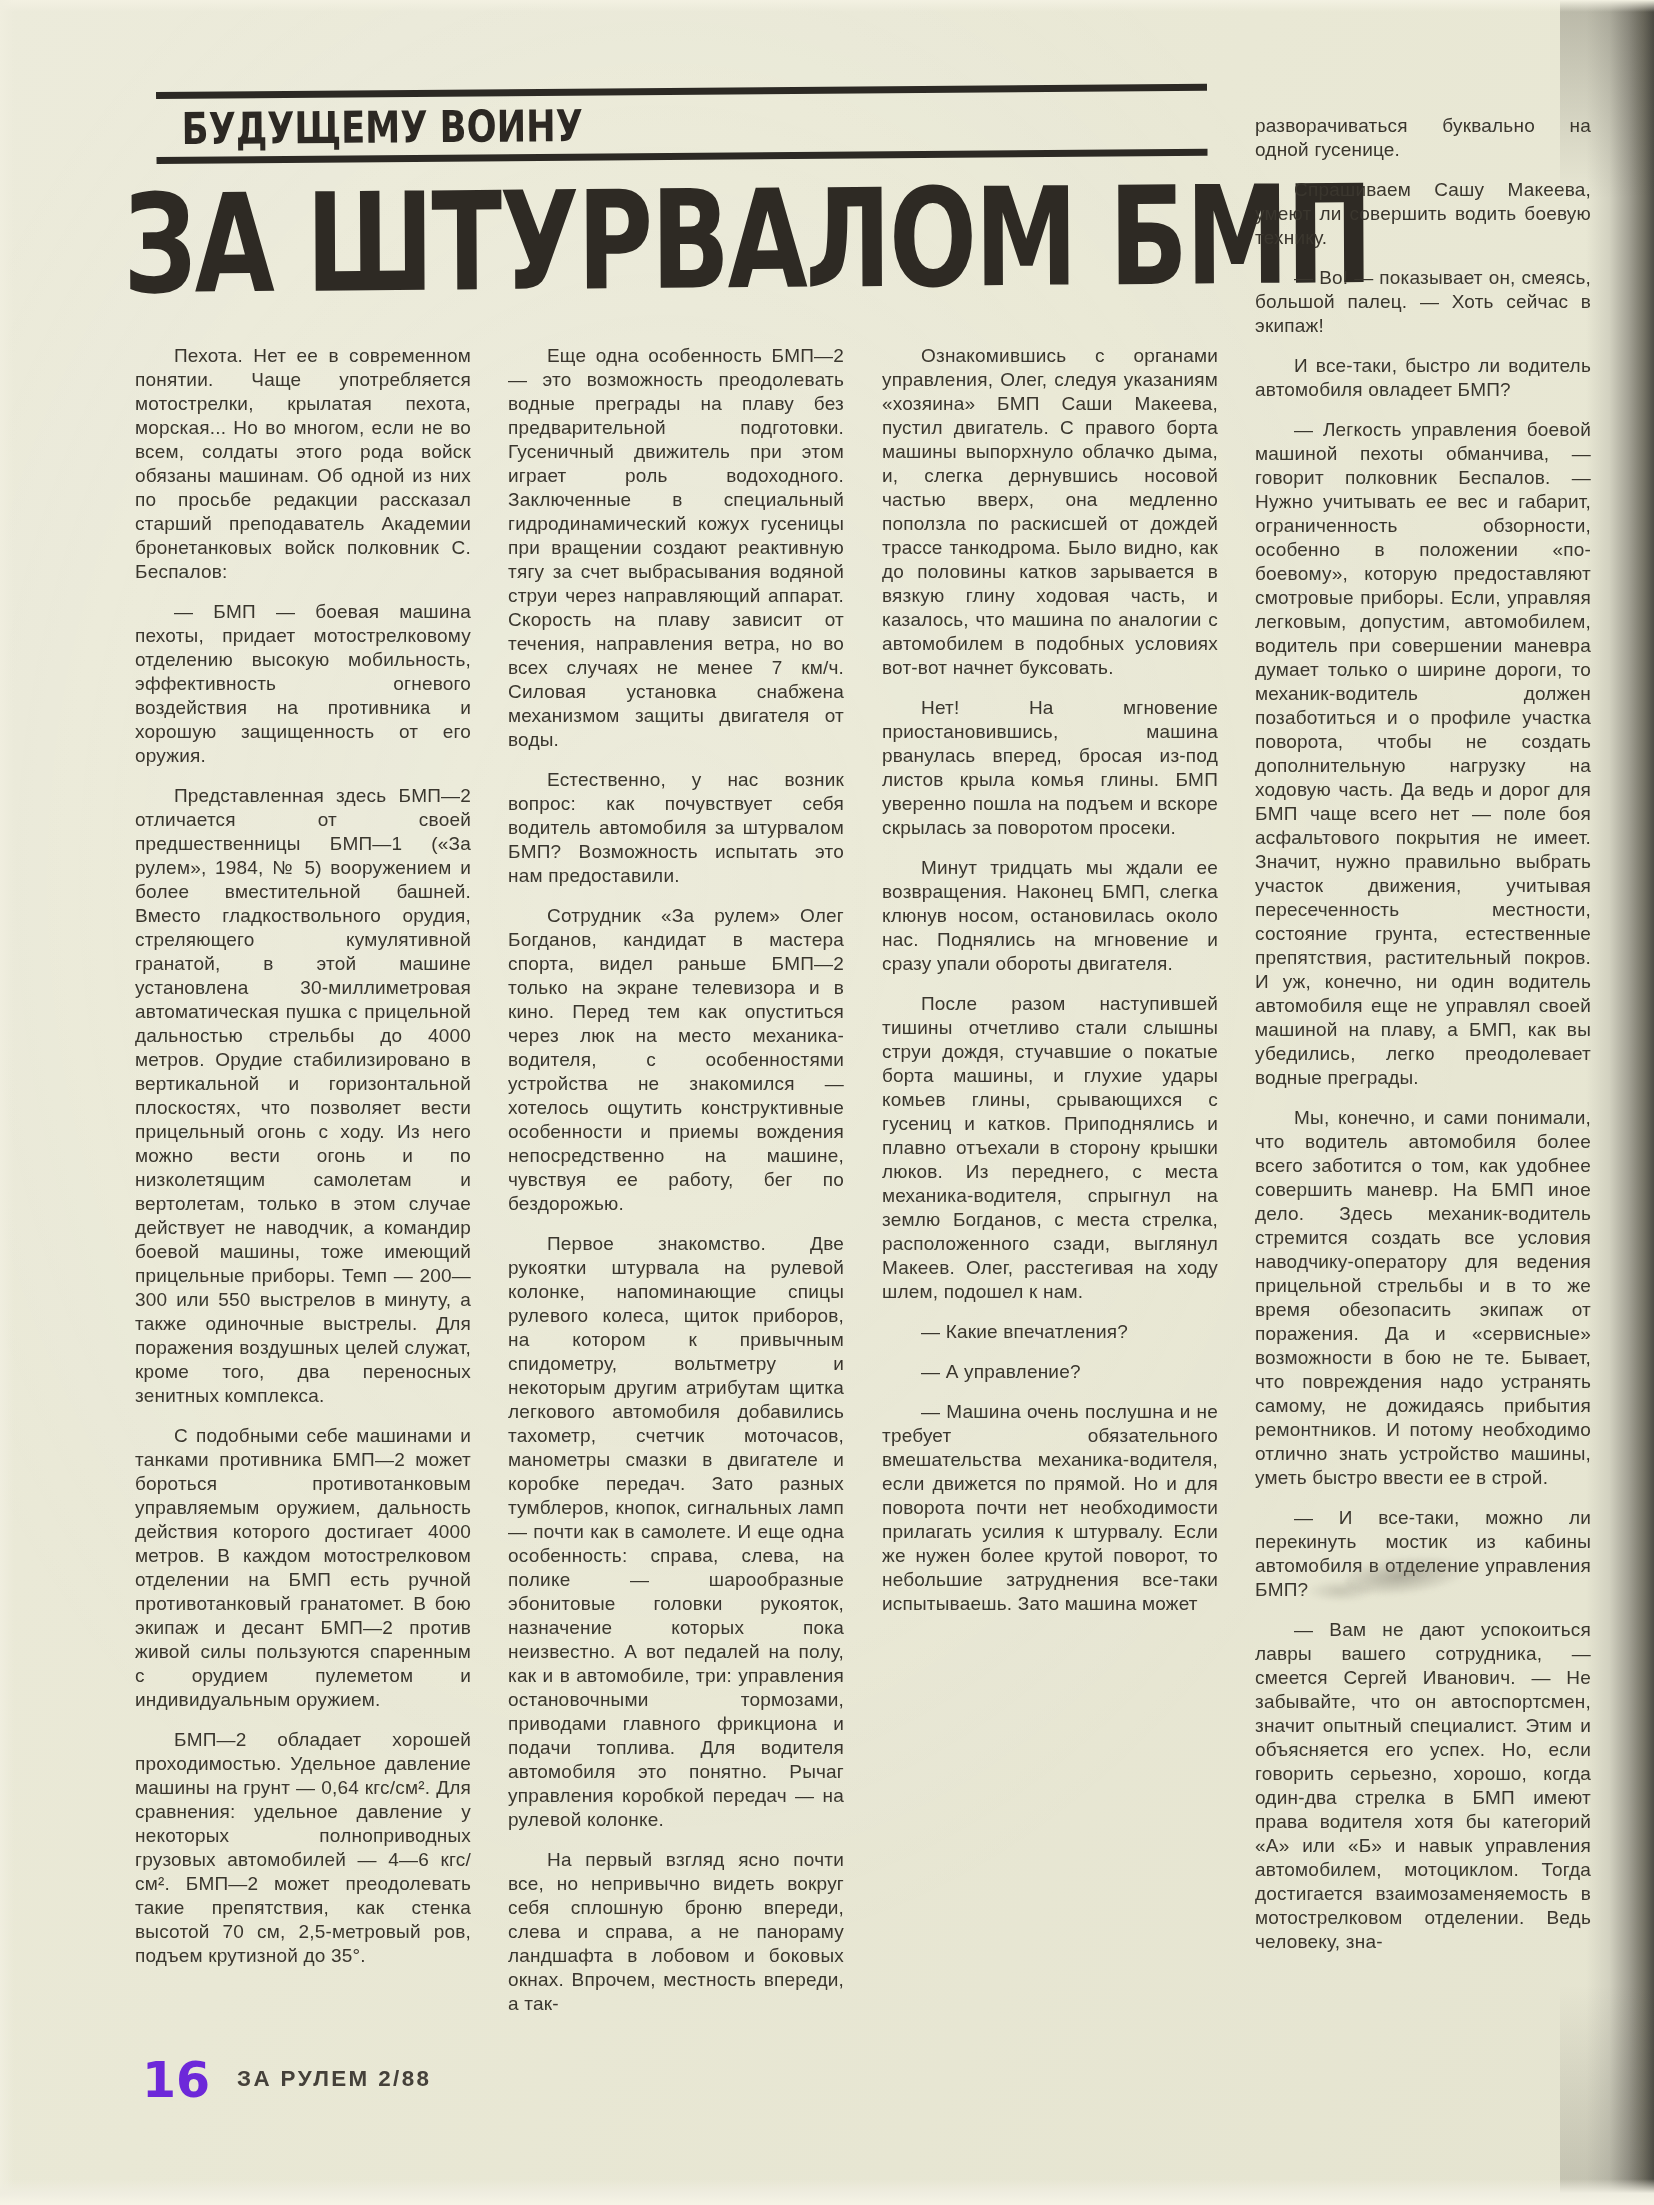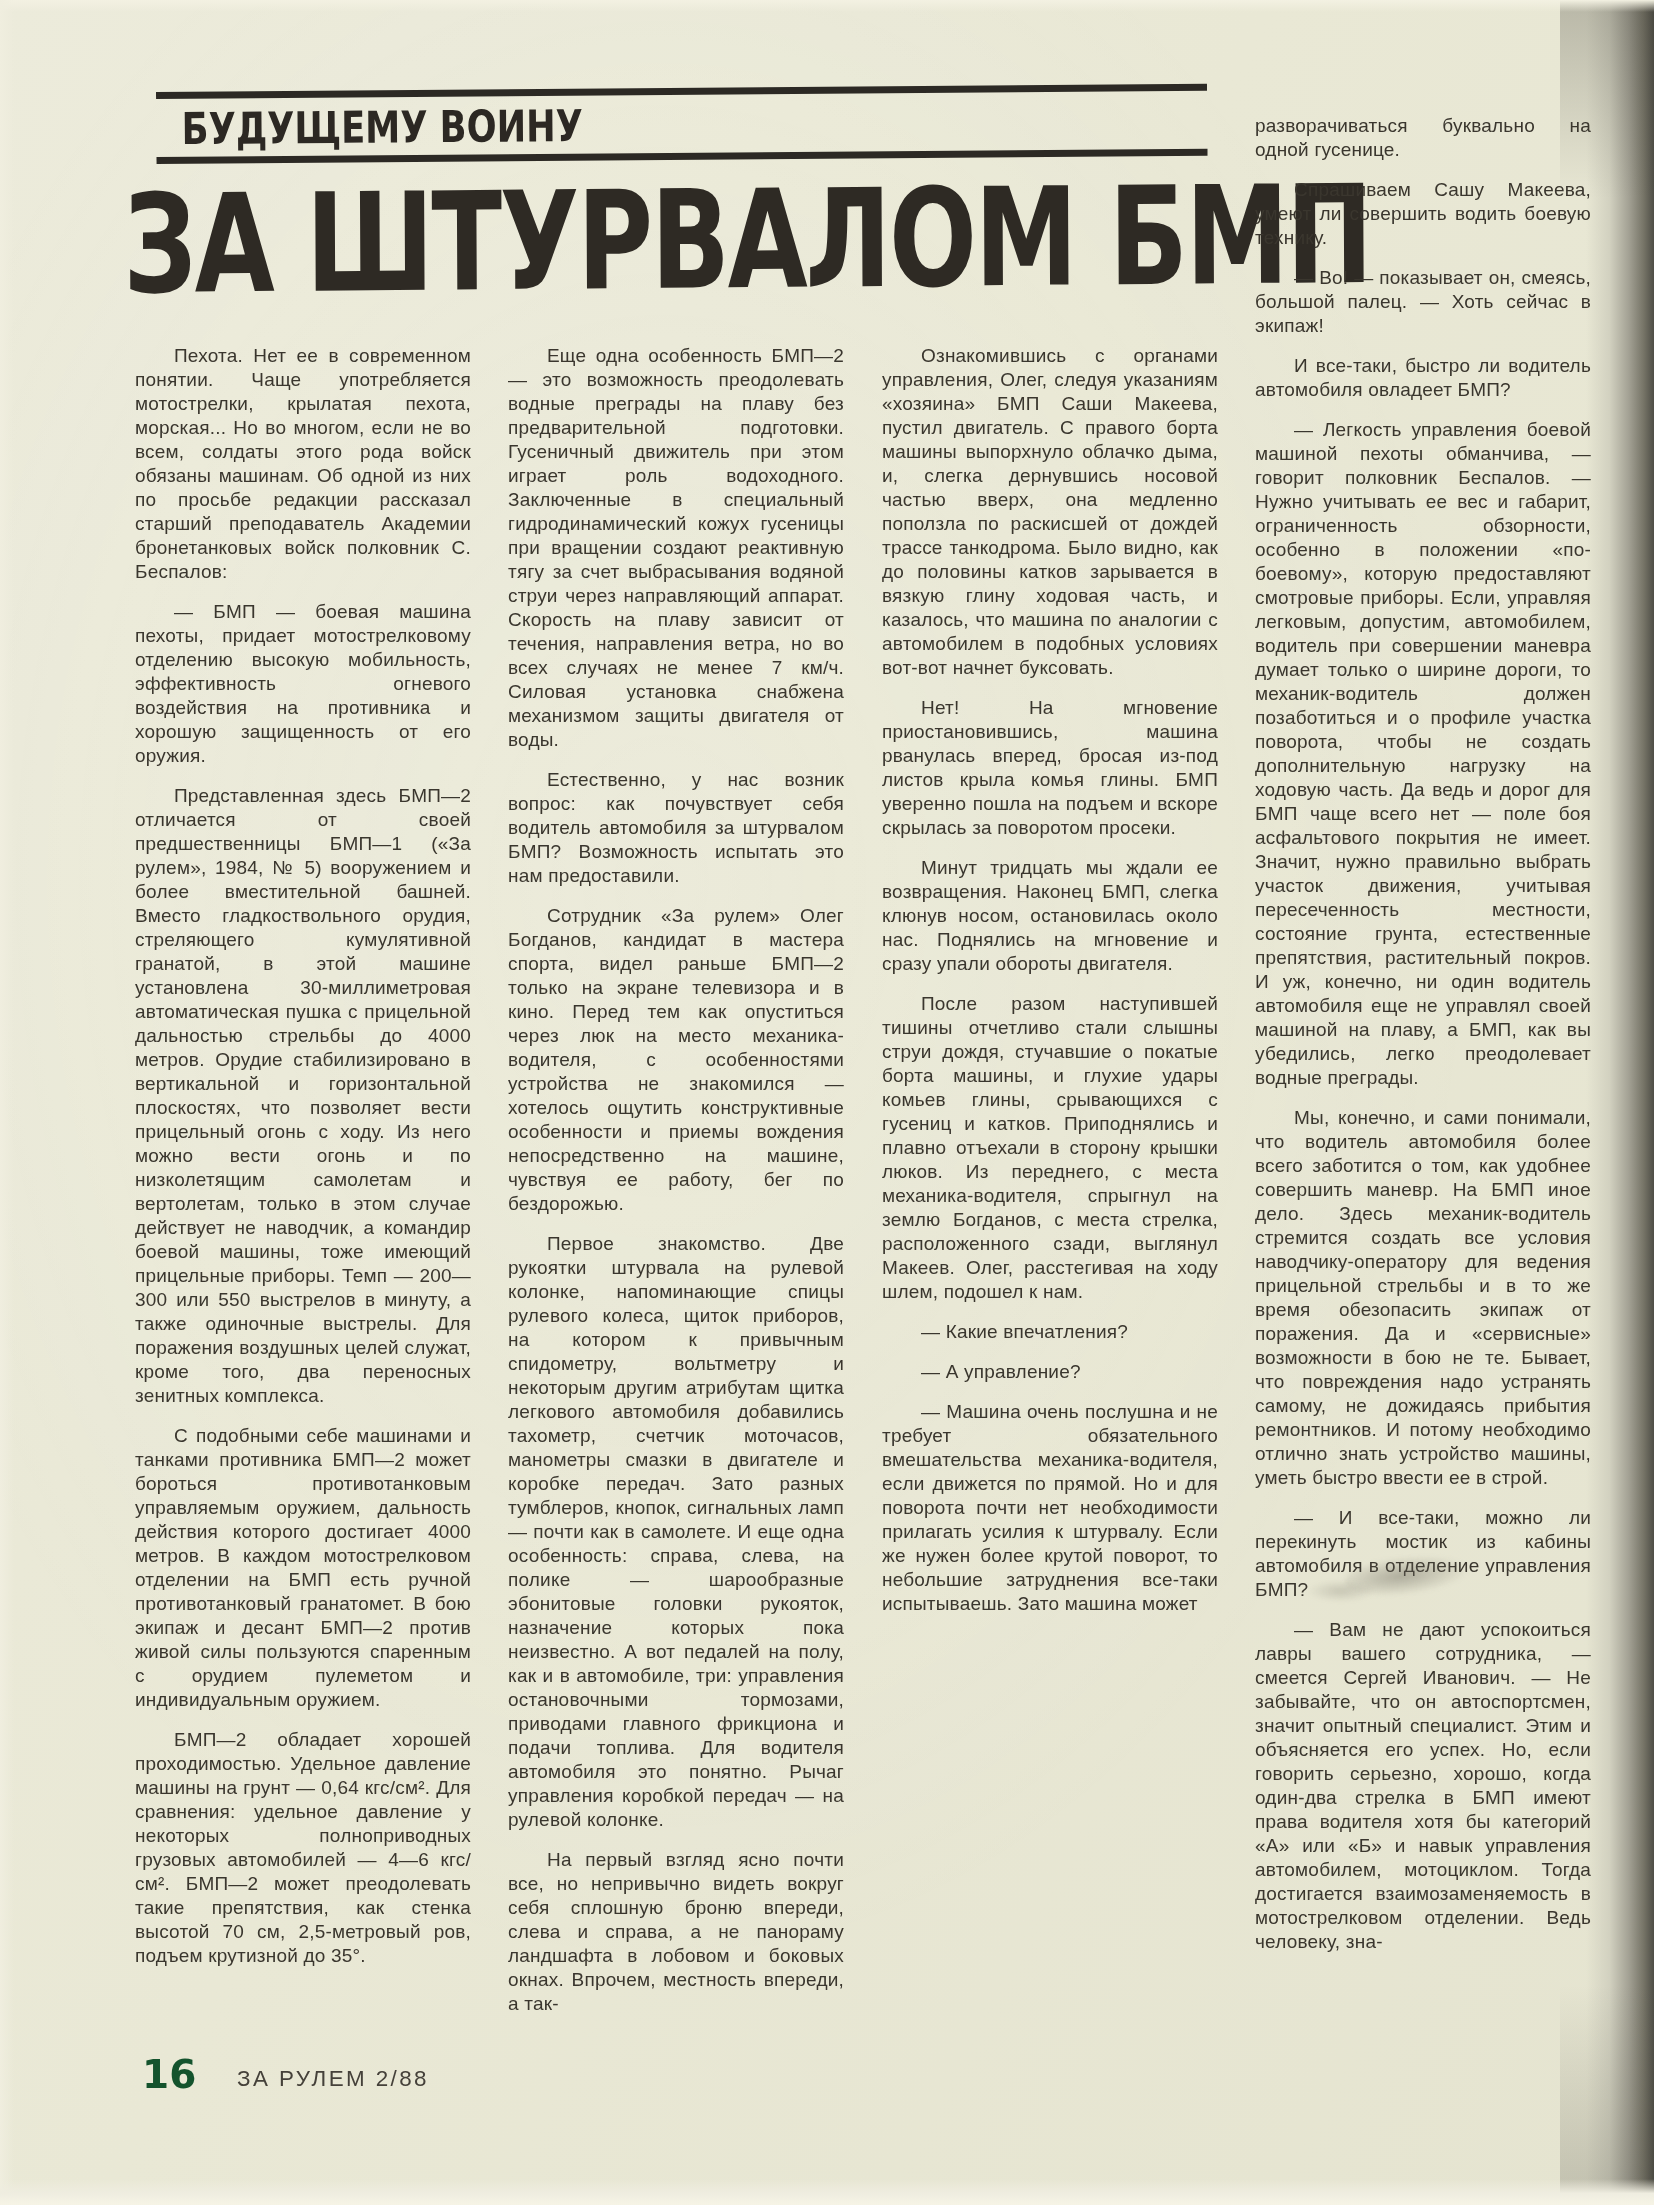--- a/index.html
+++ b/index.html
@@ -44,25 +44,25 @@
   .col-4{left:1255px;top:98px;}
   .para{
     margin:16px 0 2px 0;text-indent:39px;
     font-size:19px;line-height:24px;letter-spacing:0.2px;
     color:#3a362e;hyphens:auto;-webkit-hyphens:auto;
   }
   .para.no-indent{text-indent:0;}
   
   .footer-page{
     position:absolute;left:142px;top:2052px;
-    font-family:"DejaVu Sans", sans-serif;font-weight:900;font-size:39px;color:#14532d;
+    font-family:"DejaVu Sans", sans-serif;font-weight:900;font-size:49px;color:#6d28d9;
   }
   .footer-issue{
     position:absolute;left:237px;top:2066px;
-    font-size:22.4px;letter-spacing:2.4px;color:#45413a;font-weight:400;
+    font-size:22.4px;letter-spacing:2.4px;color:#45413a;font-weight:700;
   }
   
   .ink-blot{
     position:absolute;left:1344px;top:1556px;width:127px;height:39px;border-radius:50%;
     background:radial-gradient(ellipse at 45% 50%, rgba(105,102,90,0.45), rgba(105,102,90,0) 70%);
     filter:blur(2px);transform:rotate(-6deg);
   }
   .ink-blot2{
     position:absolute;left:1307px;top:1580px;width:68px;height:21.5px;border-radius:50%;
     background:radial-gradient(ellipse, rgba(105,102,90,0.25), rgba(105,102,90,0) 70%);

